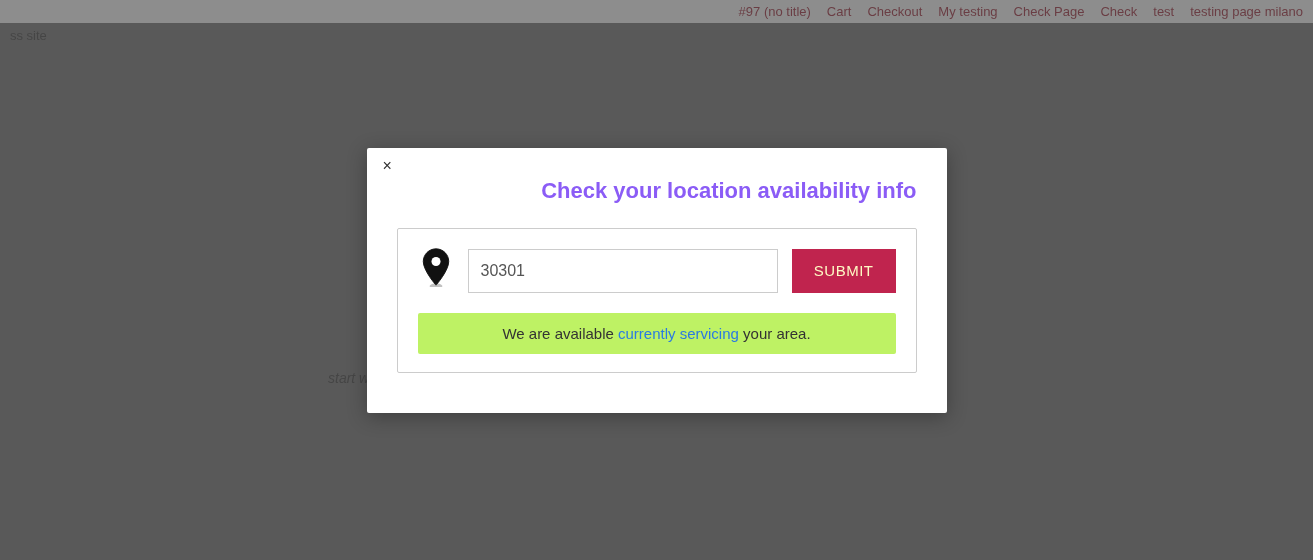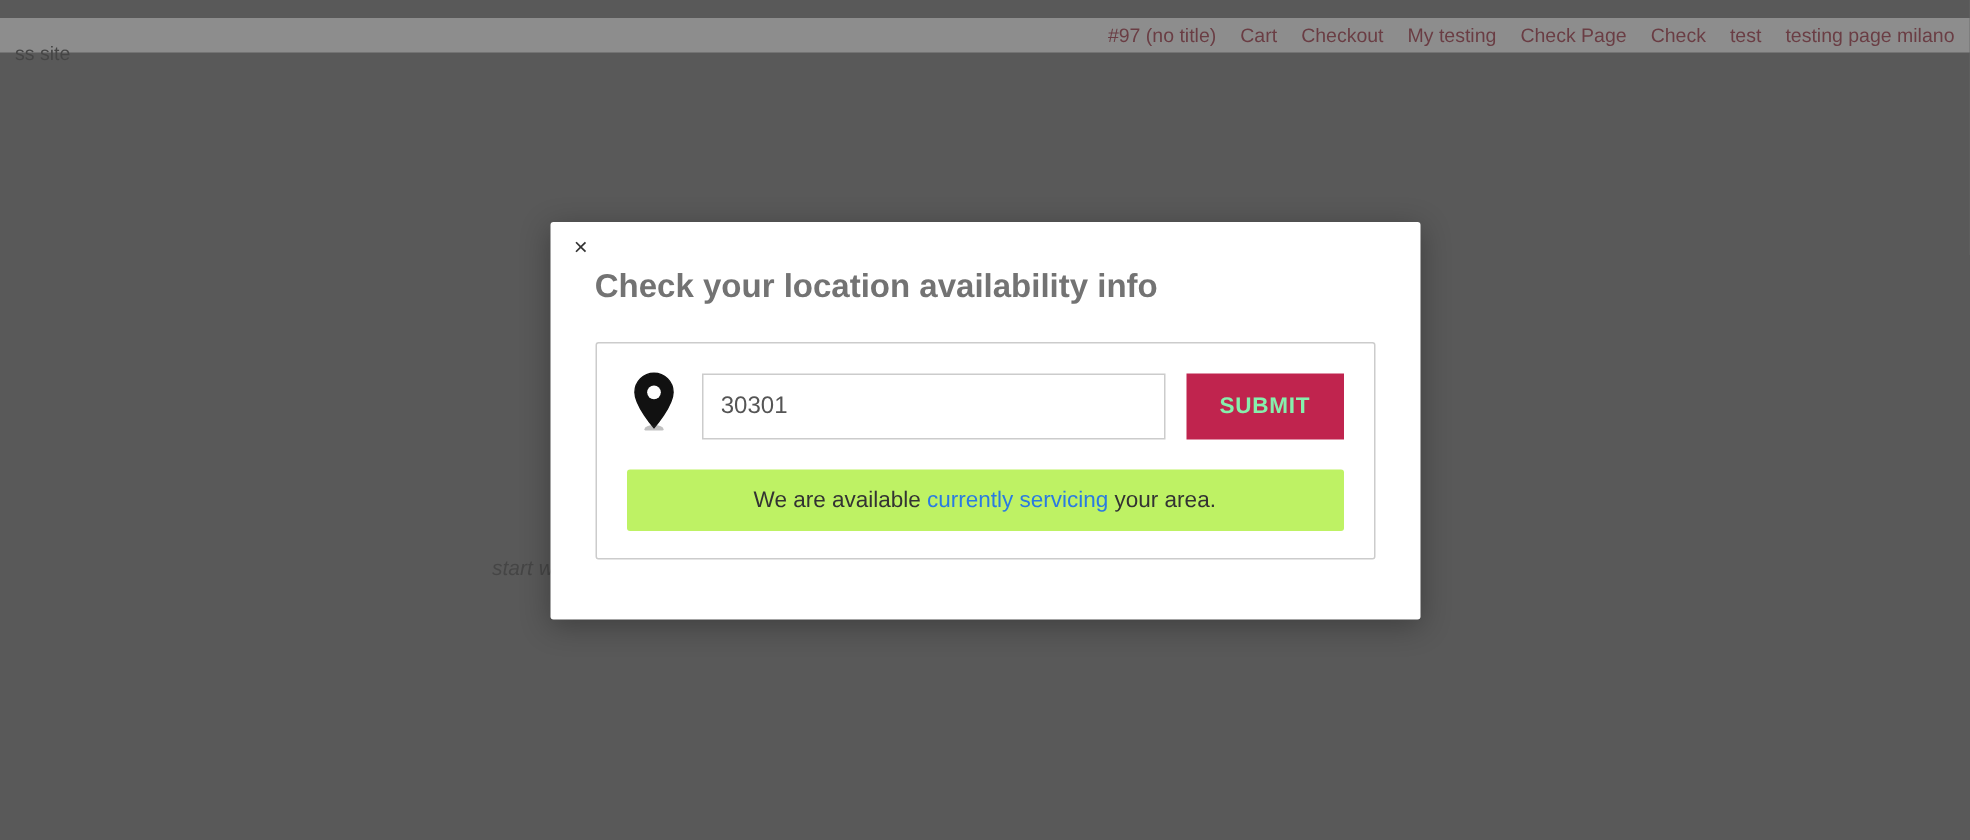--- a/index.html
+++ b/index.html
@@ -8,21 +8,21 @@
       font-family: Arial, sans-serif;
       background: #6b6b6b;
       width: 1313px;
       height: 560px;
       overflow: hidden;
       position: relative;
     }
 
     .bg-nav {
       position: absolute;
-      top: 12px; left: 0;
+      top: 0; left: 0;
       width: 100%;
       background: #fff;
       padding: 4px 10px;
       display: flex;
       gap: 16px;
       justify-content: flex-end;
       align-items: center;
       flex-wrap: wrap;
     }
 
@@ -76,24 +76,24 @@
       left: 16px;
       font-size: 16px;
       cursor: pointer;
       color: #333;
       background: none;
       border: none;
       line-height: 1;
     }
 
     .modal-title {
-      text-align: left;
+      text-align: right;
       font-size: 22px;
       font-weight: bold;
-      color: #737373;
+      color: #8b5cf6;
       margin-bottom: 24px;
     }
 
     .modal-body {
       border: 1px solid #ccc;
       border-radius: 2px;
       padding: 18px 20px;
     }
 
     .input-row {
@@ -114,26 +114,26 @@
       height: 44px;
       border: 1px solid #ccc;
       padding: 0 12px;
       font-size: 16px;
       color: #555;
       outline: none;
     }
 
     .submit-btn {
       background: #c0244e;
-      color: #86efac;
+      color: #fef9c3;
       border: none;
       padding: 0 22px;
       height: 44px;
       font-size: 15px;
-      font-weight: bold;
+      font-weight: normal;
       letter-spacing: 0.5px;
       cursor: pointer;
       white-space: nowrap;
     }
 
     .availability-msg {
       background: #bef264;
       border-radius: 2px;
       padding: 12px 16px;
       font-size: 15px;

